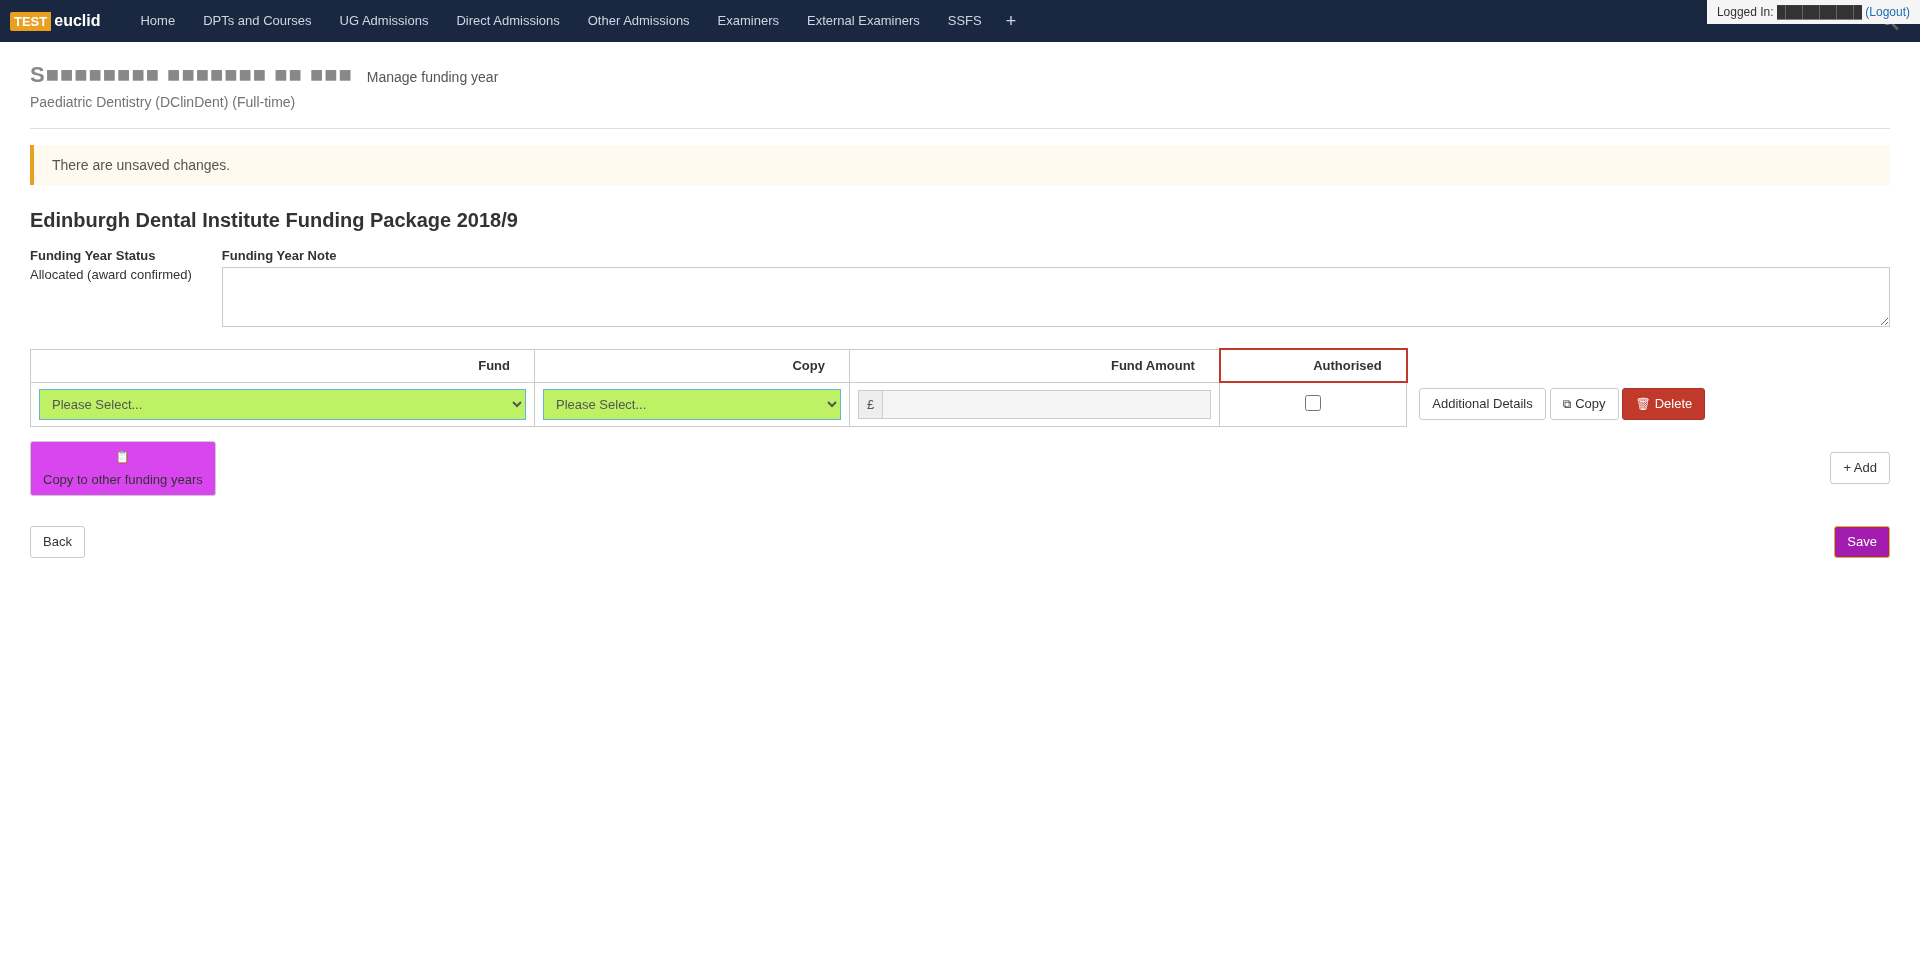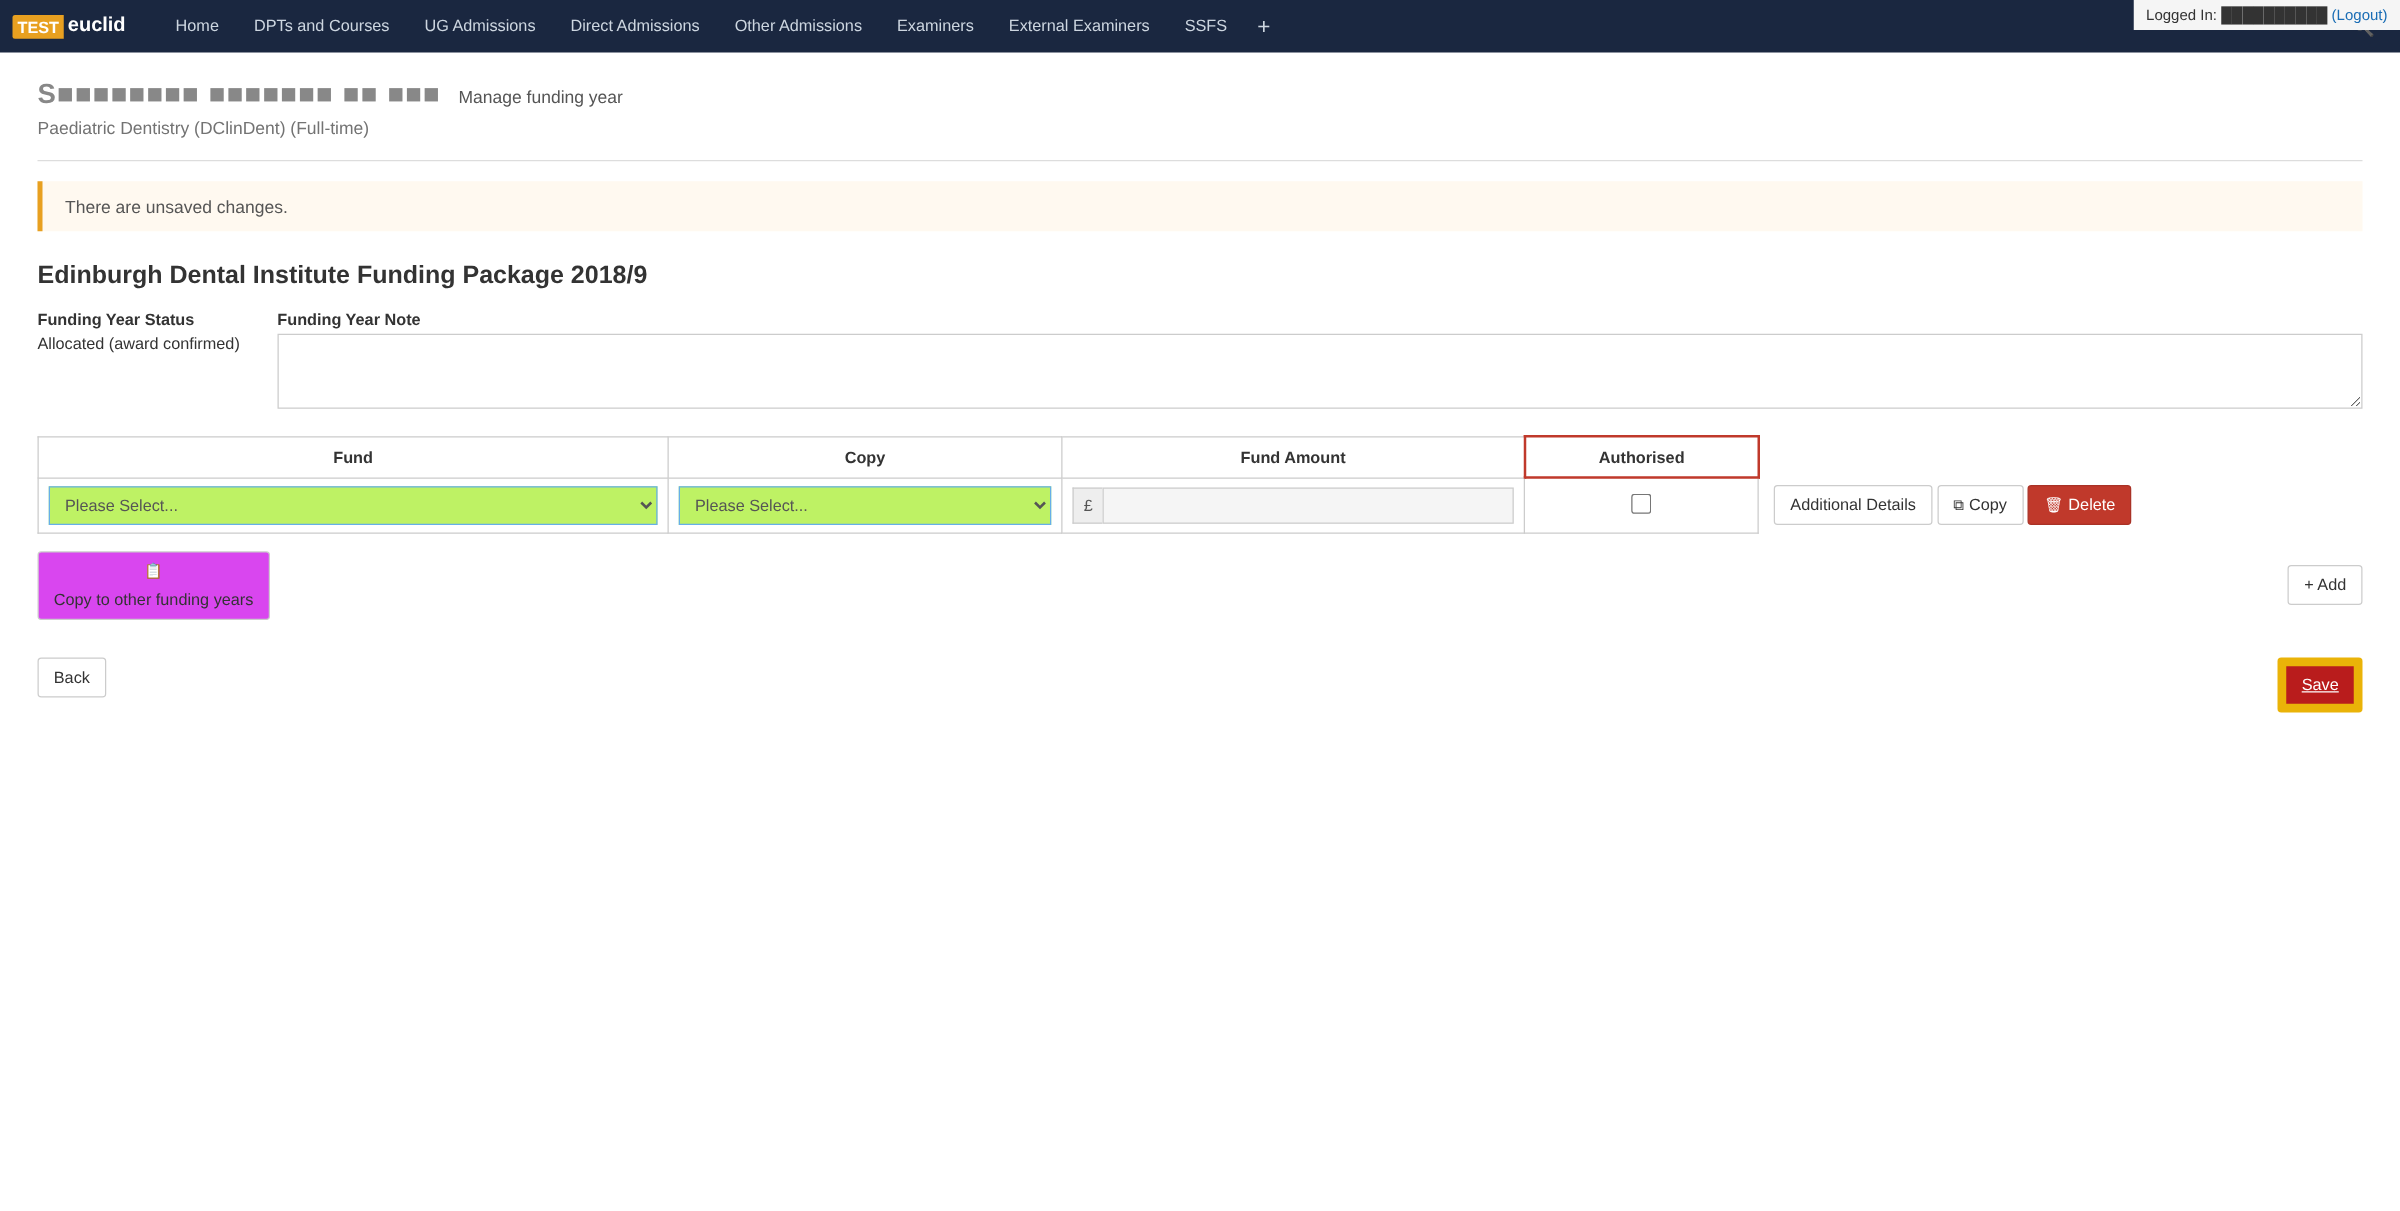--- a/index.html
+++ b/index.html
@@ -153,21 +153,21 @@
       width: 100%;
       border-collapse: collapse;
       margin-bottom: 14px;
     }
     .fund-table th {
       background: #fff;
       border: 1px solid #ccc;
       padding: 8px 24px;
       font-size: 13px;
       font-weight: bold;
-      text-align: center;
+      text-align: right;
     }
     .fund-table th.authorised-header {
       border: 2px solid #c0392b;
     }
     .fund-table td {
       border: 1px solid #ccc;
       padding: 6px 8px;
       vertical-align: middle;
     }
     .fund-table td.actions-cell {
@@ -272,34 +272,33 @@
     .actions-row {
       display: flex;
       justify-content: space-between;
       align-items: center;
       margin-bottom: 30px;
     }
 
     .page-actions {
       display: flex;
       justify-content: space-between;
-      align-items: flex-start;
+      align-items: center;
       margin-top: 20px;
     }
 
     .btn-back {
       background: #fff;
       border: 1px solid #ccc;
       color: #333;
     }
     .btn-save {
-      background: #b91c1c;
-      border: 7px solid #eab308;
+      background: #a21caf;
+      border: 1px solid #eab308;
       color: #fff;
-      text-decoration: underline;
     }
 
     
     .icon-copy::before { content: '⧉'; font-size: 12px; }
     .icon-trash::before { content: '🗑'; font-size: 12px; }
     .icon-copy-doc::before { content: '📋'; font-size: 12px; }
   </style>
 </head>
 <body>
 

